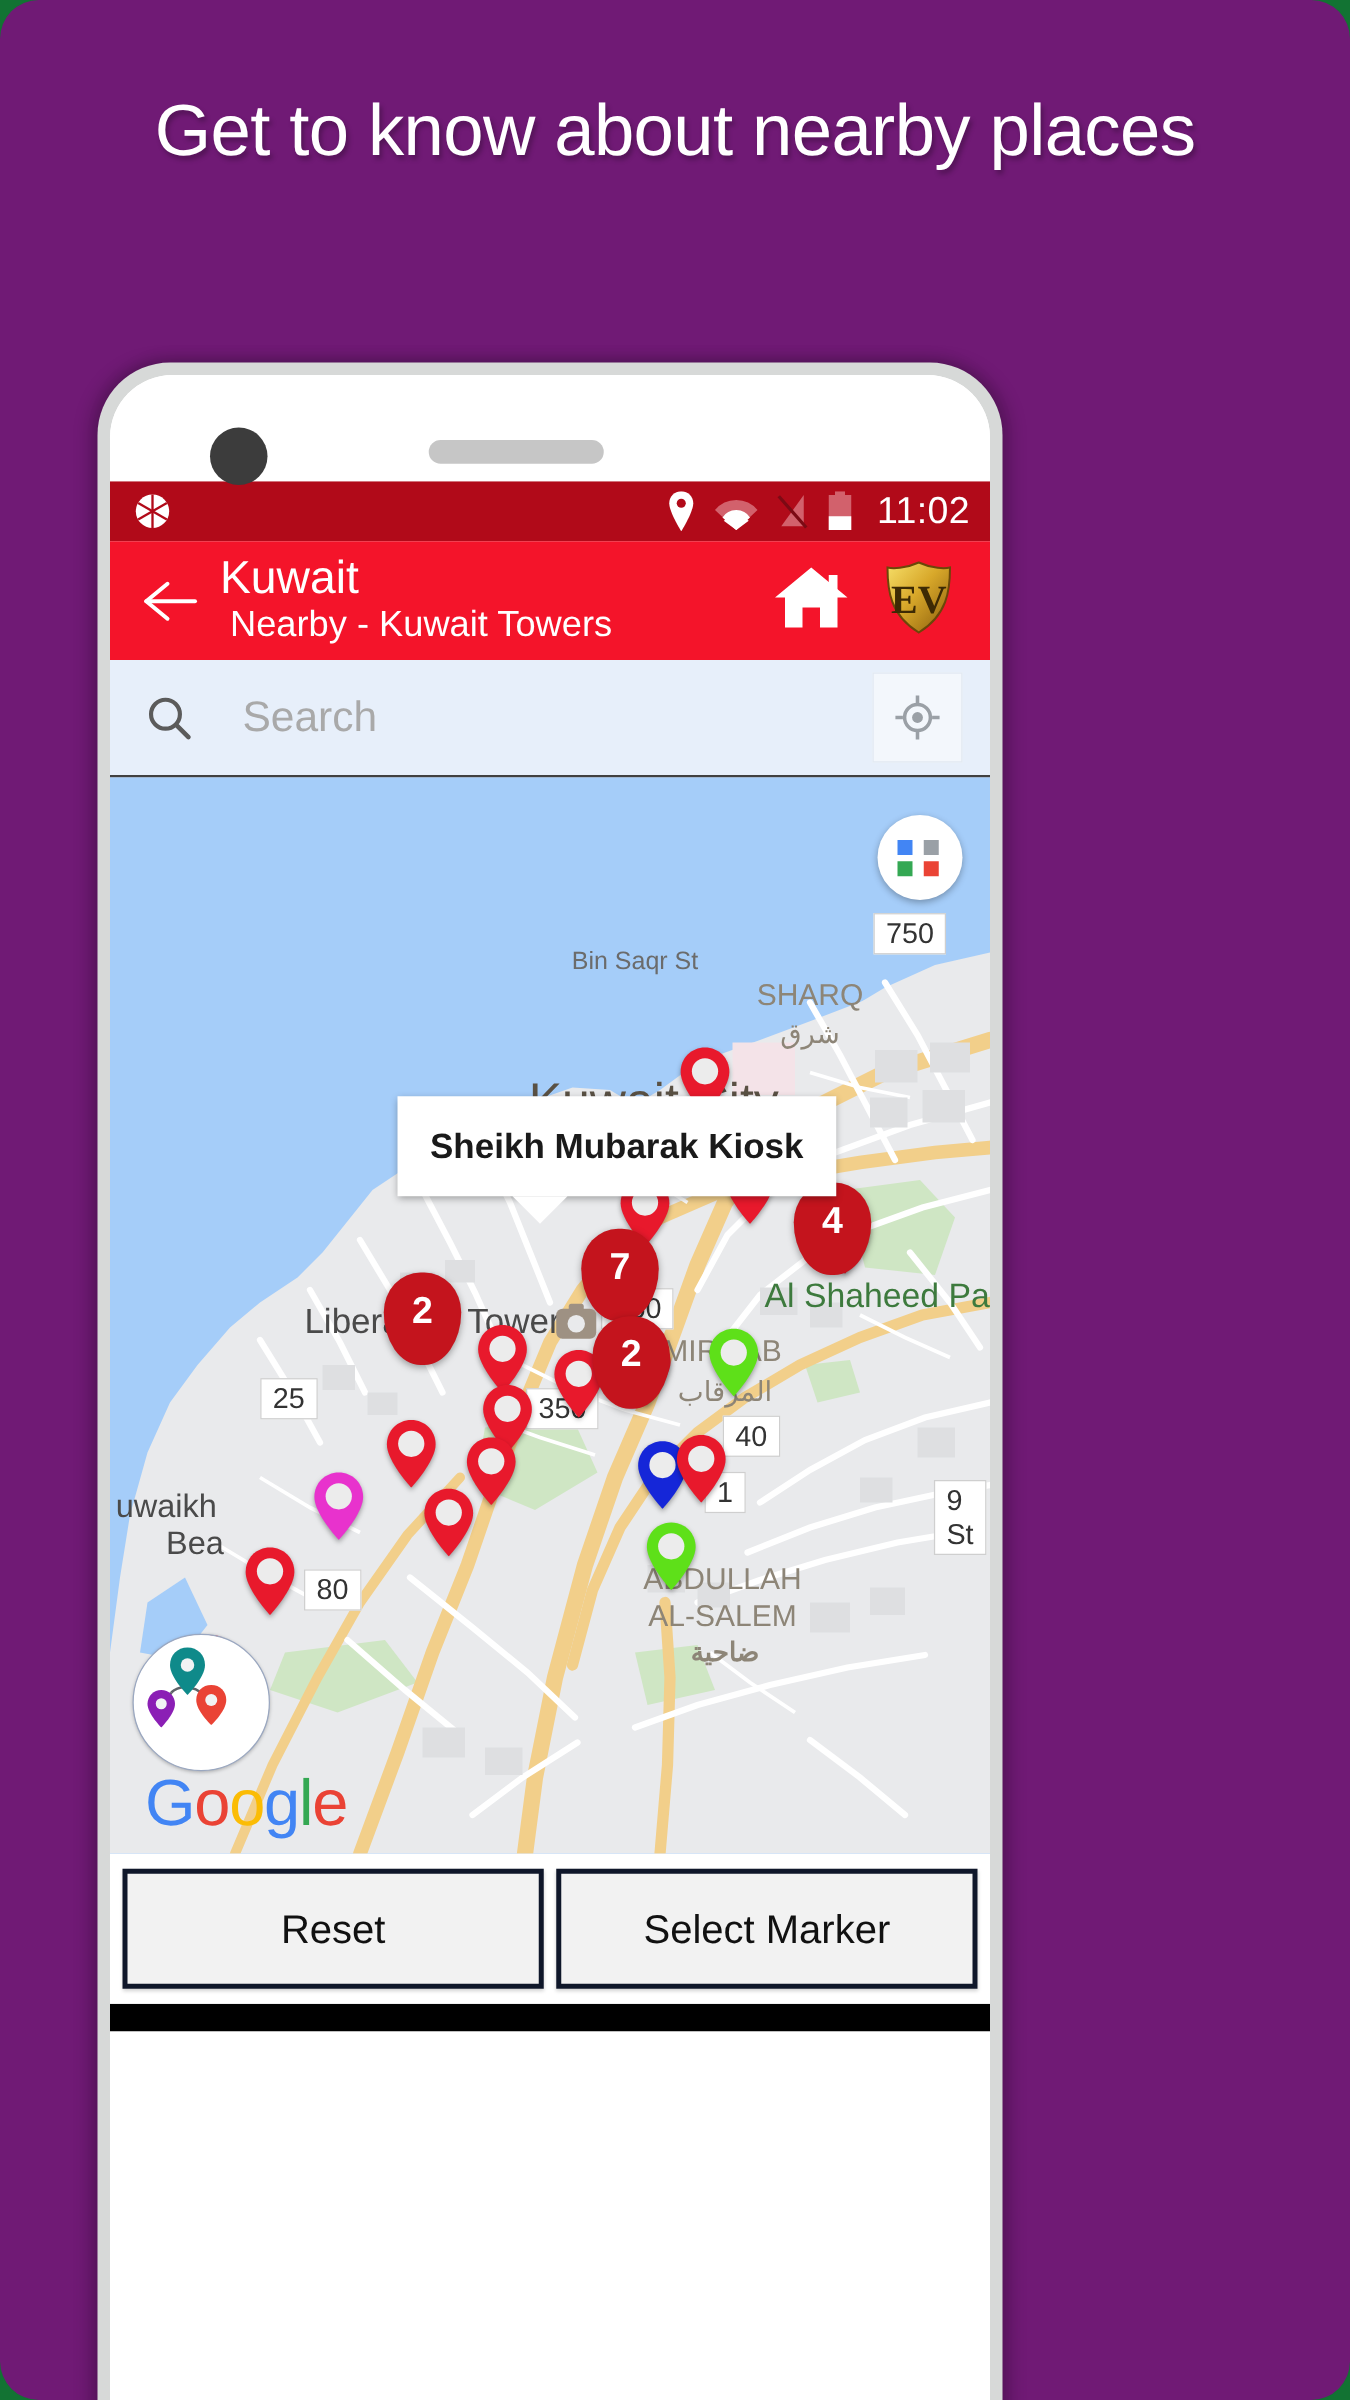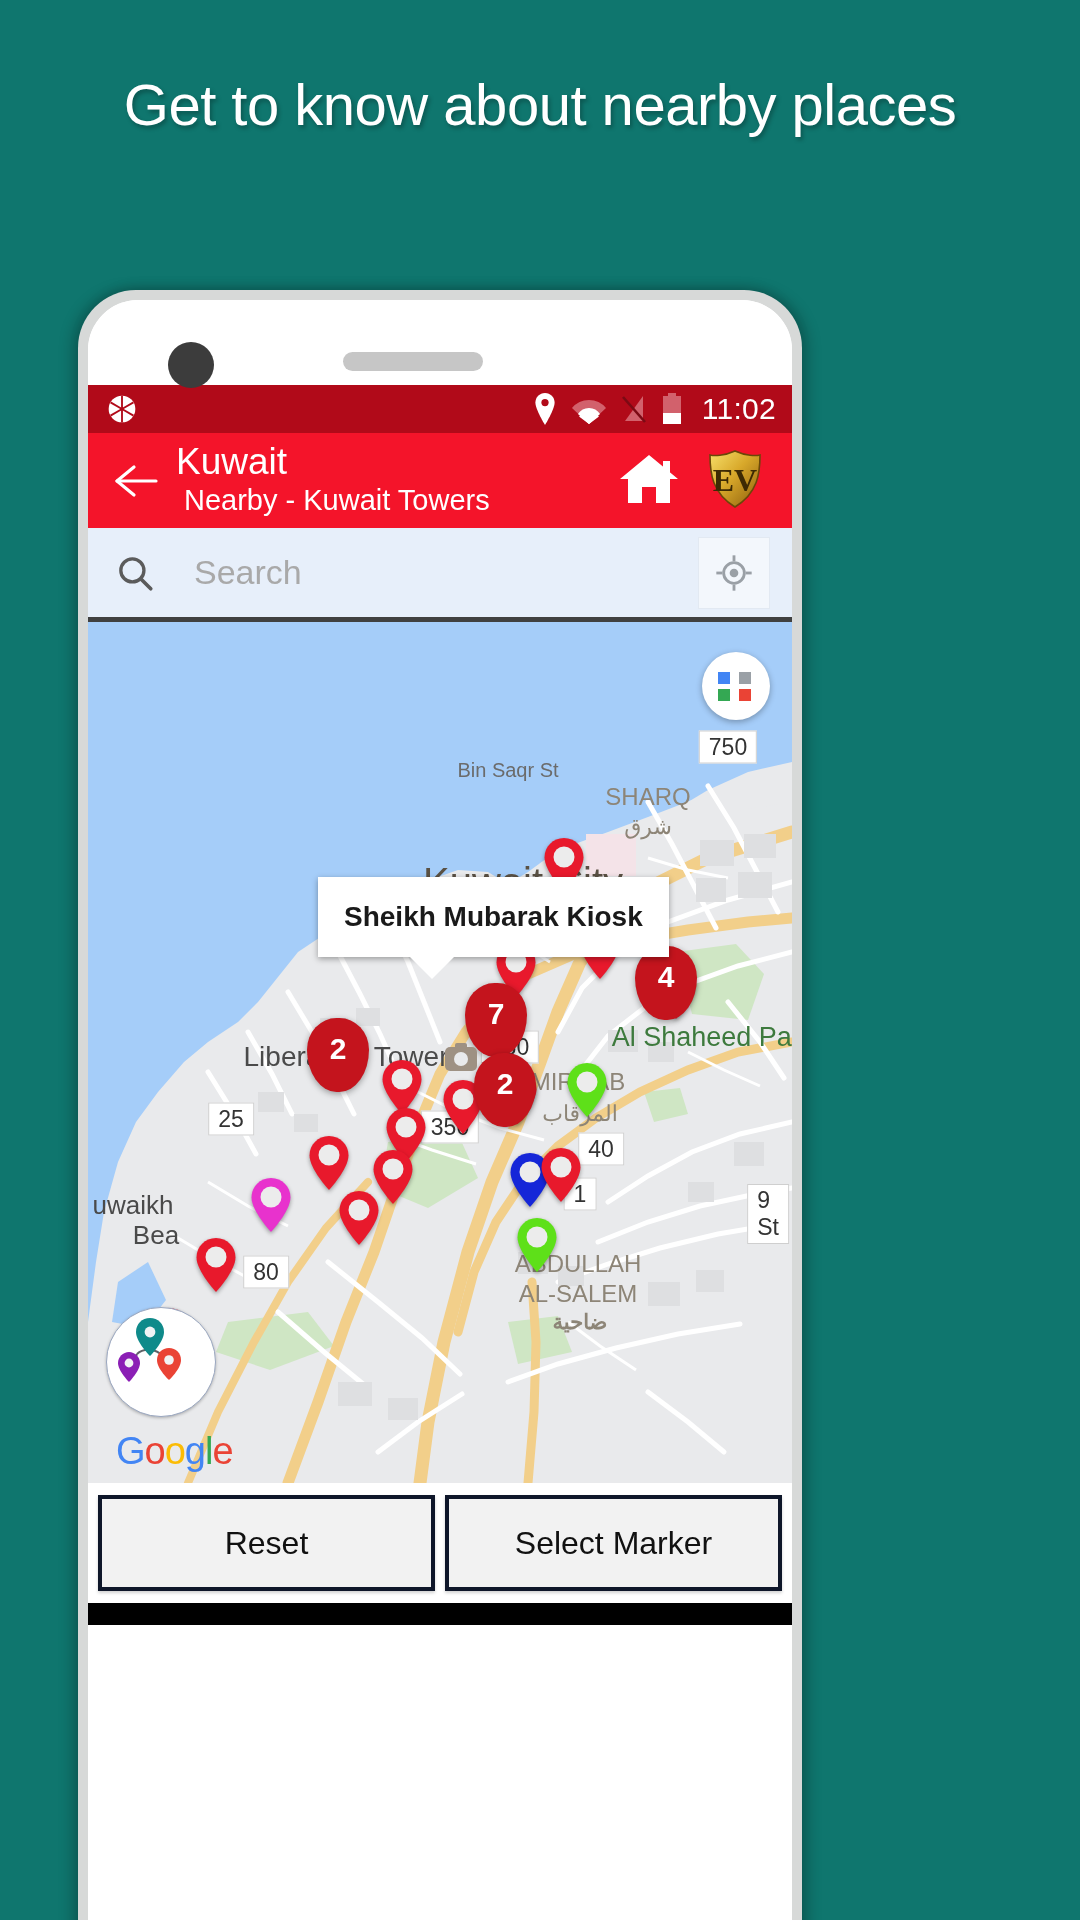--- a/index.html
+++ b/index.html
@@ -2,21 +2,21 @@
 <html><head>
 <meta charset="utf-8">
 <style>
   * { box-sizing: border-box; margin: 0; padding: 0; }
   html, body {
     width: 1080px; height: 1920px;
     background: #127333;
     font-family: "Liberation Sans", sans-serif;
     overflow: hidden;
   }
-  #root { position: relative; width: 1080px; height: 1920px; background: #0f766e; }
+  #root { position: relative; width: 1080px; height: 1920px; background: #701a75; border-radius: 31px; }
 
   
   .headline {
     position: absolute; top: 72px; left: 0; width: 1080px;
     text-align: center; color: #ffffff;
     font-size: 58px; line-height: 1.15; font-weight: 400;
     letter-spacing: -0.5px;
     text-shadow: 2px 3px 4px rgba(0,0,0,0.28);
     padding: 0 100px;
   }
@@ -80,21 +80,21 @@
   .title-main { color: #fff; font-size: 37px; line-height: 1.05; font-weight: 400; }
   .title-sub { color: #fff; font-size: 29px; line-height: 1.25; font-weight: 400; padding-left: 8px; }
   .appbar-actions { display: flex; align-items: center; gap: 26px; padding-right: 6px; }
 
   
   .searchbar {
     height: 94px; width: 100%;
     background: #e7effa;
     display: flex; align-items: center;
     padding: 0 22px 0 26px;
-    border-bottom: 5px solid #404040;
+    border-bottom: 2px solid #404040;
   }
   .search-input-wrap { flex: 1; padding-left: 38px; }
   .search-text { color: #a9a9a9; font-size: 34px; }
   .gps-btn {
     width: 72px; height: 72px;
     background: #f3f7fc;
     border: 1px solid #e2e9f2;
     display:flex; align-items:center; justify-content:center;
   }
 
@@ -150,21 +150,21 @@
   }
   .maplabel { position: absolute; transform: translate(-50%,-50%); white-space: nowrap; }
 
   .google-badge {
     position: absolute; left: 18px; bottom: 66px;
     width: 110px; height: 110px; border-radius: 50%;
     background: #fff; border: 1px solid #9aa7c0;
     display:flex; align-items:center; justify-content:center;
     box-shadow: 0 1px 3px rgba(0,0,0,0.25);
   }
-  .google-logo { position: absolute; left: 28px; bottom: 10px; font-size: 38px; letter-spacing: -1px; font-weight: 500; }
+  .google-logo { position: absolute; left: 28px; bottom: 10px; font-size: 52px; letter-spacing: -1px; font-weight: 500; }
   .google-logo span:nth-child(1){color:#4285F4}
   .google-logo span:nth-child(2){color:#EA4335}
   .google-logo span:nth-child(3){color:#FBBC05}
   .google-logo span:nth-child(4){color:#4285F4}
   .google-logo span:nth-child(5){color:#34A853}
   .google-logo span:nth-child(6){color:#EA4335}
 
   
   .bottombar {
     position: relative; width: 100%; height: 120px;

